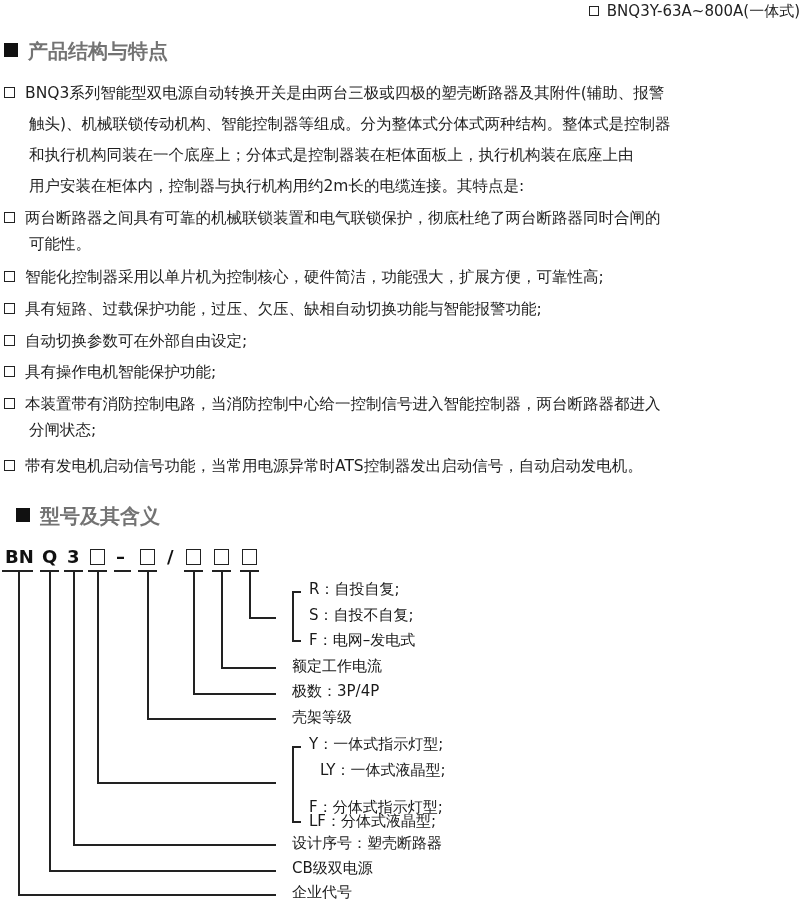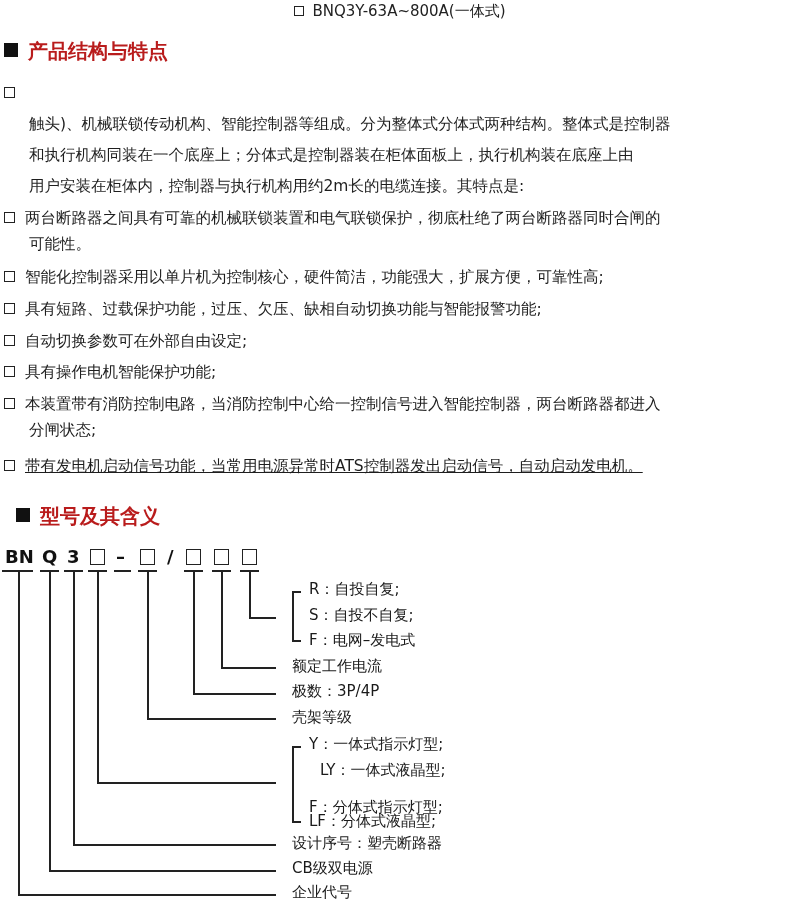--- a/index.html
+++ b/index.html
@@ -1,20 +1,20 @@
 <!DOCTYPE html>
 <html><head>
 <meta charset="utf-8">
 <style>
   html, body { margin:0; padding:0; background:#ffffff; }
   body { width:800px; height:907px; position:relative; overflow:hidden;
          font-family:"DejaVu Sans","Liberation Sans",sans-serif; color:#1a1a1a; }
   .abs { position:absolute; white-space:nowrap; }
-  .topline { left:0; width:800px; top:2px; text-align:center; font-size:15px; color:#222; }
-  .heading { font-size:20px; font-weight:bold; color:#b91c1c; left:4px; }
+  .topline { left:0; width:800px; top:2px; text-align:right; font-size:15px; color:#222; }
+  .heading { font-size:20px; font-weight:bold; color:#737373; left:4px; }
   .heading .sq { display:inline-block; width:14px; height:14px; background:#111; margin-right:10px; vertical-align:1px; }
   .para { font-size:15.5px; line-height:26px; color:#1e1e1e; }
   .bx { display:inline-block; width:11px; height:11px; border:1.5px solid #222; margin-right:10px; vertical-align:0px; box-sizing:border-box; }
   .item { left:4px; width:796px; white-space:normal; }
   .cont { padding-left:25px; }
   .code { font-size:18px; font-weight:bold; top:546px; color:#111; }
   .codebox { position:absolute; width:15px; height:16px; border:1.6px solid #222; box-sizing:border-box; top:549px; }
   .ln { position:absolute; background:#222; }
   .lbl { font-size:15px; color:#1a1a1a; }
 </style>
@@ -23,21 +23,21 @@
 
 <div class="abs topline">
   <span class="bx" style="width:10px;height:10px;margin-right:8px;"></span><span>BNQ3Y-63A~800A(一体式)</span>
 </div>
 
 <div class="abs heading" style="top:38px;">
   <span class="sq"></span><span>产品结构与特点</span>
 </div>
 
 <div class="abs para item" style="top:80px;">
-  <div><span class="bx"></span></div>
+  <div><span class="bx"></span><span>BNQ3系列智能型双电源自动转换开关是由两台三极或四极的塑壳断路器及其附件(辅助、报警</span></div>
   <div class="cont" style="margin-top:5px">触头)、机械联锁传动机构、智能控制器等组成。分为整体式分体式两种结构。整体式是控制器</div>
   <div class="cont" style="margin-top:5px">和执行机构同装在一个底座上；分体式是控制器装在柜体面板上，执行机构装在底座上由</div>
   <div class="cont" style="margin-top:5px">用户安装在柜体内，控制器与执行机构用约2m长的电缆连接。其特点是:</div>
 </div>
 
 <div class="abs para item" style="top:205px;">
   <div><span class="bx"></span><span>两台断路器之间具有可靠的机械联锁装置和电气联锁保护，彻底杜绝了两台断路器同时合闸的</span></div>
   <div class="cont">可能性。</div>
 </div>
 <div class="abs para item" style="top:264px;">
@@ -49,21 +49,21 @@
 <div class="abs para item" style="top:328px;">
   <span class="bx"></span><span>自动切换参数可在外部自由设定;</span>
 </div>
 <div class="abs para item" style="top:359px;">
   <span class="bx"></span><span>具有操作电机智能保护功能;</span>
 </div>
 <div class="abs para item" style="top:391px;">
   <div><span class="bx"></span><span>本装置带有消防控制电路，当消防控制中心给一控制信号进入智能控制器，两台断路器都进入</span></div>
   <div class="cont">分闸状态;</div>
 </div>
-<div class="abs para item" style="top:453px;text-decoration:underline;">
+<div class="abs para item" style="top:453px;">
   <span class="bx"></span><span>带有发电机启动信号功能，当常用电源异常时ATS控制器发出启动信号，自动启动发电机。</span>
 </div>
 
 <div class="abs heading" style="top:503px;padding-left:12px;">
   <span class="sq"></span><span>型号及其含义</span>
 </div>
 
 <div>
   <span class="abs code" style="left:5px;">BN</span>
   <span class="abs code" style="left:42px;">Q</span>

